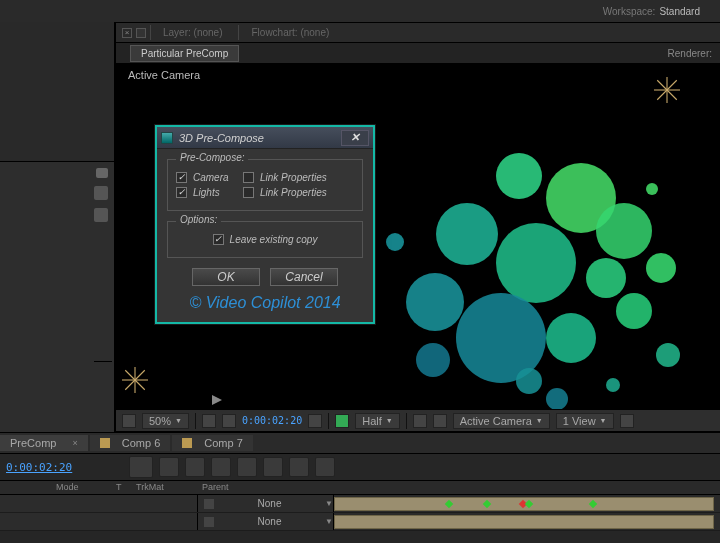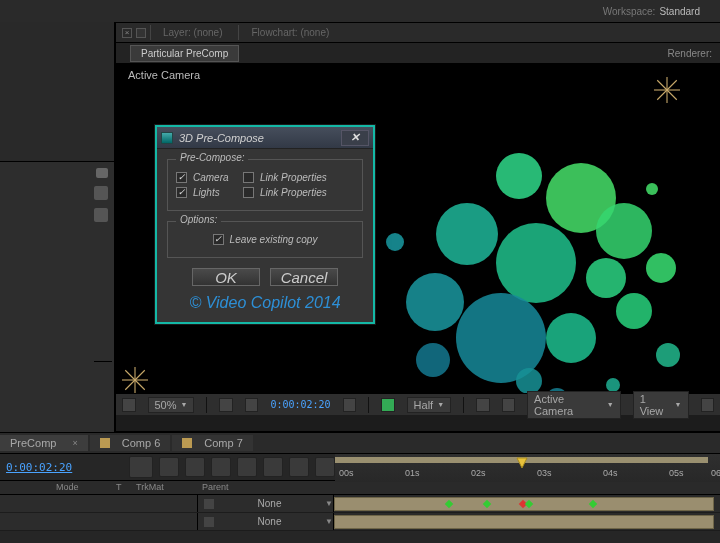--- a/index.html
+++ b/index.html
@@ -21,42 +21,42 @@
   .comp-tabs .other-tab { color:#666; font-size:10px; padding:2px 12px; border-left:1px solid #444;}
   .subtab-row { height:20px; background:#232323; display:flex; align-items:center; padding-left:14px; justify-content:space-between; padding-right:8px;}
   .subtab { background:#3a3a3a; padding:2px 10px; border:1px solid #555; font-size:10px; color:#ccc;}
   .renderer { color:#888; font-size:10px;}
   .viewer { position:absolute; top:40px; left:0; right:0; bottom:22px; background:#000; overflow:hidden;}
   .active-cam-label { position:absolute; top:6px; left:12px; color:#bbb; font-size:11px;}
   .star { position:absolute; width:26px; height:26px; }
   .star svg { width:100%; height:100%;}
   .bubbles { position:absolute; top:80px; left:230px; width:330px; height:280px;}
   .bubbles .b { position:absolute; border-radius:50%; opacity:0.85;}
-  .footer-bar { position:absolute; left:0; right:0; bottom:16px; height:22px; background:#2e2e2e; border-top:1px solid #000; display:flex; align-items:center; padding:0 6px; gap:12px;}
+  .footer-bar { position:absolute; left:0; right:0; bottom:0; height:22px; background:#2e2e2e; border-top:1px solid #000; display:flex; align-items:center; padding:0 6px; gap:6px;}
   .footer-bar .sq { width:14px; height:14px; background:#444; border:1px solid #222;}
   .footer-bar .dd { background:#3a3a3a; padding:1px 6px; font-size:10px; border:1px solid #222; display:flex; align-items:center; gap:4px;}
   .footer-bar .tc { color:#4aa3ff; font-family:monospace; font-size:10px;}
   .footer-bar .div { width:1px; height:16px; background:#111;}
   .play-tri { position:absolute; left:92px; bottom:22px; width:18px; height:18px; display:flex; align-items:center; justify-content:center;}
 
   
   .dialog { position:absolute; top:125px; left:155px; width:220px; background:#333; border:2px solid #14b8a6; box-shadow:0 0 0 1px #1a1a1a, 2px 2px 10px rgba(0,0,0,0.6);font-style:italic;}
   .dlg-title { height:22px; background:linear-gradient(#464e5c,#323946); border-bottom:1px solid #222; display:flex; align-items:center; padding:0 4px; gap:6px;}
   .dlg-title .tico { width:12px; height:12px; background:linear-gradient(#4aa,#066); border:1px solid #244;}
   .dlg-title .ttext { color:#d0d0d0; font-size:11px; flex:1;}
   .dlg-title .close { width:28px; height:16px; background:#3a3f4a; border:1px solid #556; display:flex; align-items:center; justify-content:center; color:#ddd; font-weight:bold; font-size:11px;}
   .dlg-body { padding:10px 10px 6px 10px; background:#353535;}
   .fieldset { border:1px solid #555; padding:8px 8px 8px 8px; margin-bottom:10px; position:relative;}
   .fs-legend { position:absolute; top:-8px; left:8px; background:#353535; padding:0 4px; font-size:10px; color:#bbb;}
   .chk-row { display:flex; align-items:center; gap:6px; margin:4px 0;}
   .chk { width:11px; height:11px; border:1px solid #777; background:#2a2a2a; display:flex; align-items:center; justify-content:center; font-size:9px; color:#ddd; line-height:1;}
   .chk.on::after { content:"✓"; }
   .chk-label { font-size:10px; color:#bbb;}
   .dlg-btns { display:flex; gap:10px; justify-content:center; margin:4px 0 6px 0;}
-  .dlg-btn { width:68px; height:18px; background:linear-gradient(#4a4a4a,#333); border:1px solid #666; display:flex; align-items:center; justify-content:center; font-size:15px; color:#ccc;}
+  .dlg-btn { width:68px; height:18px; background:linear-gradient(#4a4a4a,#333); border:1px solid #666; display:flex; align-items:center; justify-content:center; font-size:12px; color:#ccc;}
   .copyright { text-align:center; font-size:16px; color:#2d8fd6; padding:2px 0 4px 0;}
 
   
   .timeline { position:absolute; left:0; right:0; top:432px; bottom:0; background:#262626; border-top:1px solid #000;}
   .tl-tabs { height:20px; background:#2a2a2a; display:flex; align-items:center; gap:2px; padding-left:0;}
   .tl-tab { padding:2px 10px; font-size:10px; color:#bbb; display:flex; align-items:center; gap:12px; background:#333;}
   .tl-tab .cico { width:10px; height:10px; background:#bb9a52;}
   .tl-tab.active { background:#3d3d3d;}
   .tl-tab .x { color:#888; font-size:9px; margin-left:4px;}
   .tl-controls { height:28px; border-top:1px solid #000; border-bottom:1px solid #000; display:flex;}
@@ -254,37 +254,20 @@
       <div style="flex:1"></div>
       <div class="ctl big"></div>
       <div class="ctl"></div>
       <div class="ctl"></div>
       <div class="ctl"></div>
       <div class="ctl"></div>
       <div class="ctl"></div>
       <div class="ctl"></div>
       <div class="ctl"></div>
     </div>
-    <div class="tl-right">
-      <div class="ruler">
-        <div class="workarea"></div>
-        <div class="tick" style="left:4px;">00s</div>
-        <div class="tick" style="left:70px;">01s</div>
-        <div class="tick" style="left:136px;">02s</div>
-        <div class="tick" style="left:202px;">03s</div>
-        <div class="tick" style="left:268px;">04s</div>
-        <div class="tick" style="left:334px;">05s</div>
-        <div class="tick" style="left:376px;">06</div>
-        <div class="cti" style="left:180px;">
-          <svg viewBox="0 0 14 14">
-              <polygon points="2,2 12,2 7,12" fill="#e8c23c" stroke="#a88a1c"></polygon>
-            </svg>
-        </div>
-      </div>
-    </div>
   </div>
   <div class="tl-cols">
     <div class="c" style="width:50px;"></div>
     <div class="c" style="width:60px;">Mode</div>
     <div class="c" style="width:20px;">T</div>
     <div class="c" style="width:66px;">TrkMat</div>
     <div class="c" style="width:136px;">Parent</div>
   </div>
   <div class="tl-rows">
     <div class="tl-row">

